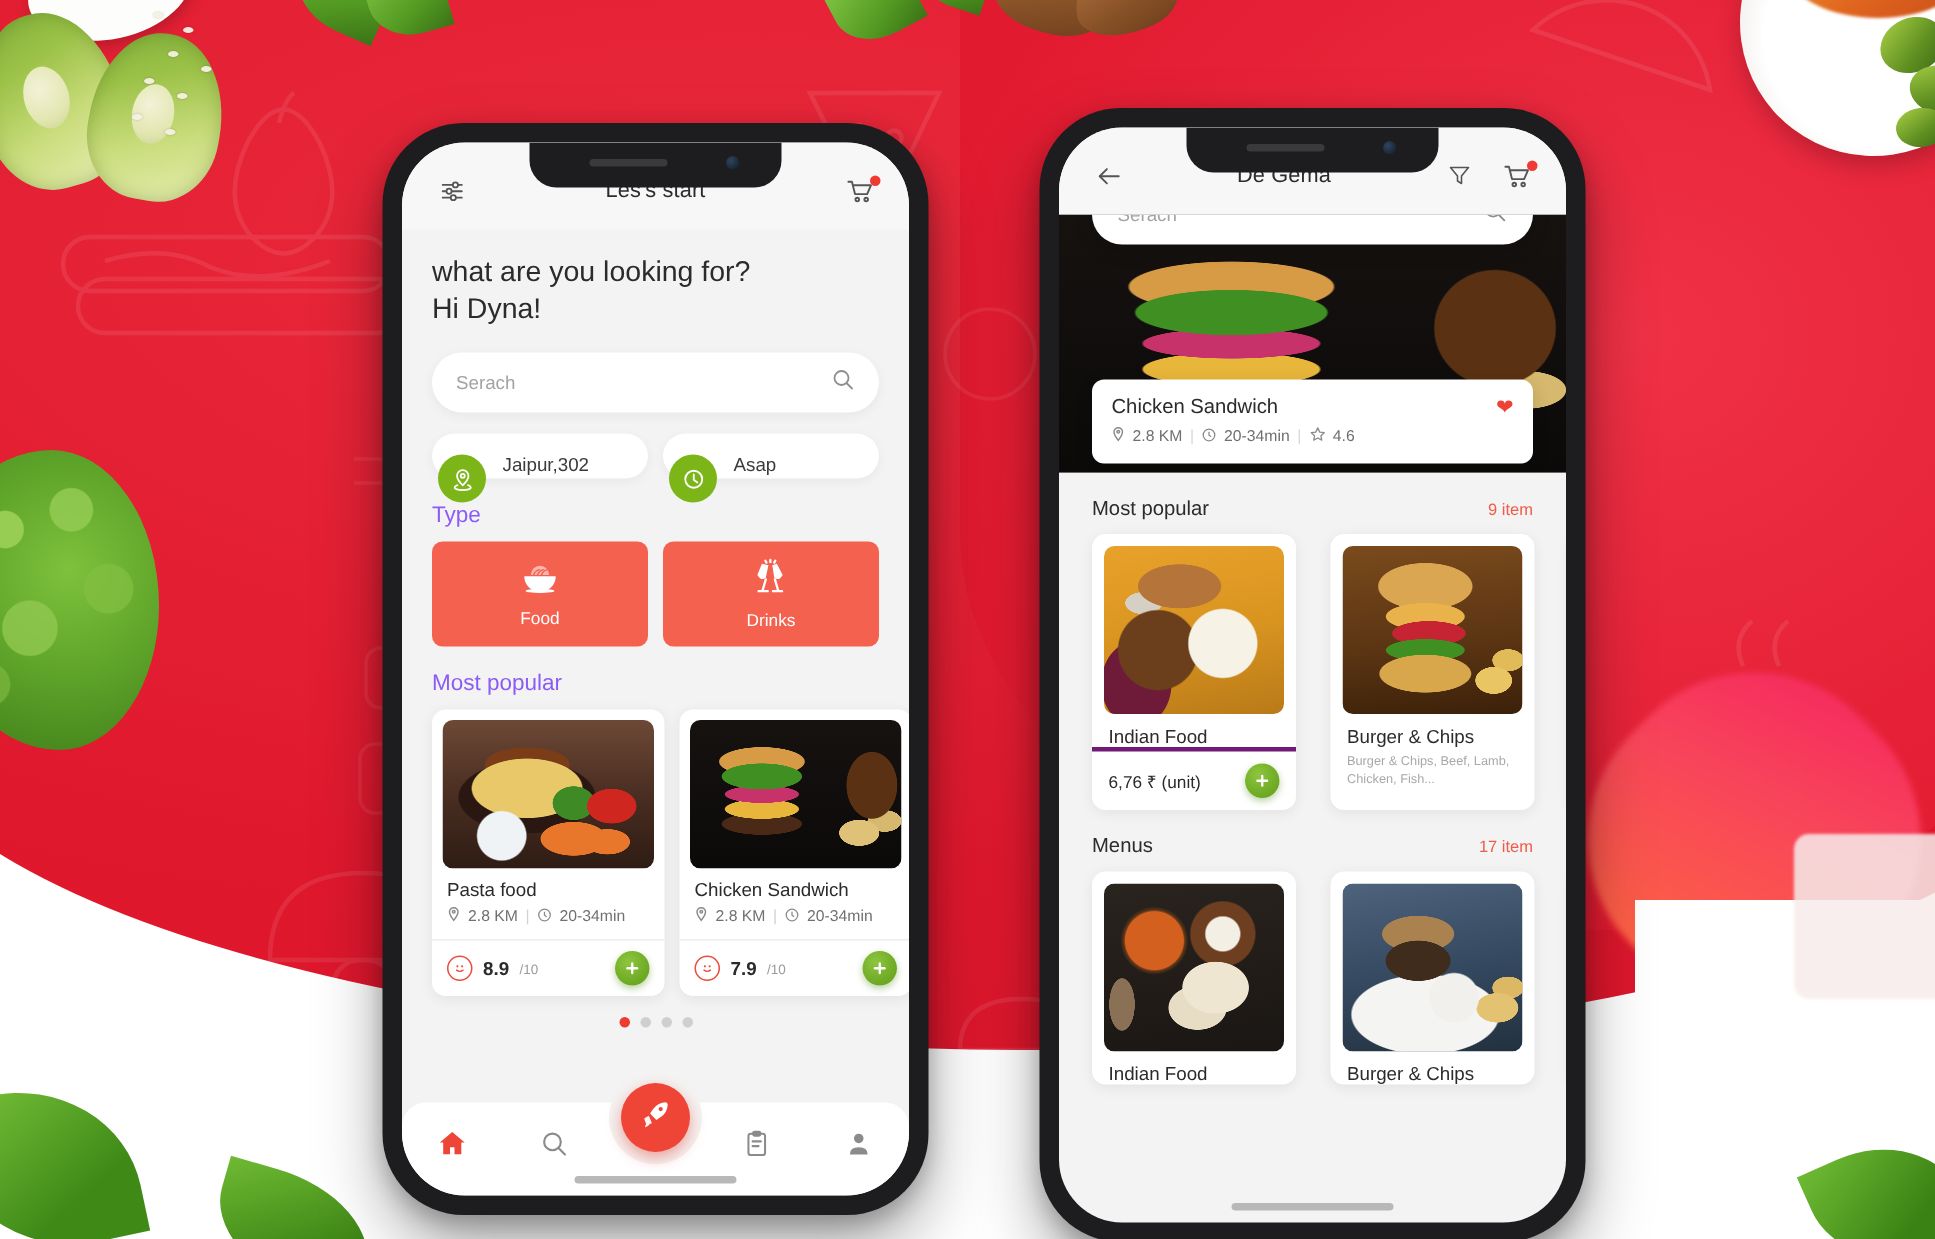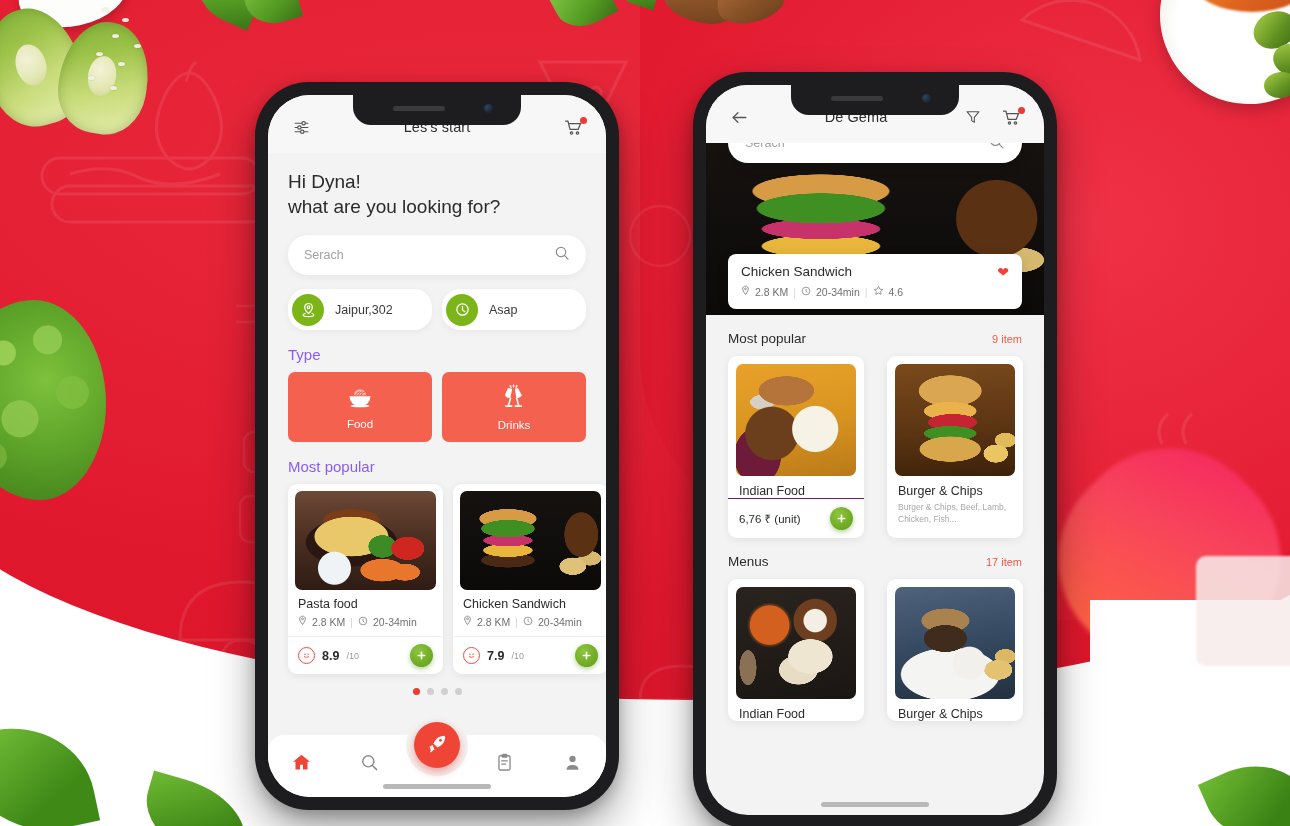--- a/index.html
+++ b/index.html
@@ -208,22 +208,22 @@
 
   .searchbar {
     margin-top: 16px; height: 40px; background: #fff; border-radius: 20px;
     display: flex; align-items: center; padding: 0 16px;
     box-shadow: 0 2px 8px rgba(0,0,0,.055);
   }
   .searchbar .ph { flex: 1; font-size: 12.5px; color: #a3a3a3; }
 
   .chips { margin-top: 14px; display: flex; gap: 10px; }
   .chip {
-    flex: 1; height: 41px; background: #fff; border-radius: 18px;
-    display: flex; align-items: center; padding: 0 4px;
+    flex: 1; height: 30px; background: #fff; border-radius: 18px;
+    display: flex; padding: 14px 4px;
     box-shadow: 0 2px 7px rgba(0,0,0,.05);
   }
   .chip-ic {
     width: 32px; height: 32px; border-radius: 50%; background: #7cb518;
     display: flex; align-items: center; justify-content: center; flex: 0 0 32px;
   }
   .chip-label { margin-left: 11px; font-size: 12.5px; color: #3a3a3a; }
 
   .sec-title { margin-top: 16px; font-size: 15px; color: #8b5cf6; }
 
@@ -316,21 +316,21 @@
   .prod-card {
     flex: 0 0 136px; background: #fff; border-radius: 9px; overflow: hidden;
     box-shadow: 0 2px 9px rgba(0,0,0,.07);
   }
   .prod-img { margin: 8px 8px 0 8px; height: 112px; border-radius: 7px; overflow: hidden; position: relative; }
   .prod-name { padding: 8px 11px 0 11px; font-size: 12.5px; color: #2b2b2b; }
   .prod-desc {
     padding: 3px 11px 9px 11px; font-size: 8.5px; color: #a8a8a8; line-height: 1.42;
   }
   .prod-foot {
-    border-top: 1px solid #701a75; padding: 8px 11px; display: flex; align-items: center;
+    border-top: 3px solid #701a75; padding: 8px 11px; display: flex; align-items: center;
   }
   .prod-price { font-size: 11.5px; color: #2b2b2b; }
 
   .menu-img { height: 112px; }
 
   
   .ph-pasta {
     position: absolute; inset: 0;
     background:
       radial-gradient(circle at 28% 78%, #f0f3f5 0 16px, transparent 17px),
@@ -538,22 +538,22 @@
           <path d="M2 4h3l2.6 10.4h10.2L21 7H6"></path>
           <circle cx="9.5" cy="19" r="1.5"></circle>
             <circle cx="17" cy="19" r="1.5"></circle>
         </svg>
         <span class="cart-badge"></span>
       </div>
     </div>
 
     <div class="l-body">
       <div class="greet">
+        <div>what are you looking for?</div>
         <div>Hi Dyna!</div>
-        <div>what are you looking for?</div>
       </div>
 
       <div class="searchbar">
         <span class="ph">Serach</span>
         <span>
           <svg width="16" height="16" viewBox="0 0 24 24" fill="none" stroke="#8e8e8e" stroke-width="1.8" stroke-linecap="round">
             <circle cx="10.5" cy="10.5" r="7"></circle>
               <line x1="16" y1="16" x2="21" y2="21"></line>
           </svg>
         </span>

